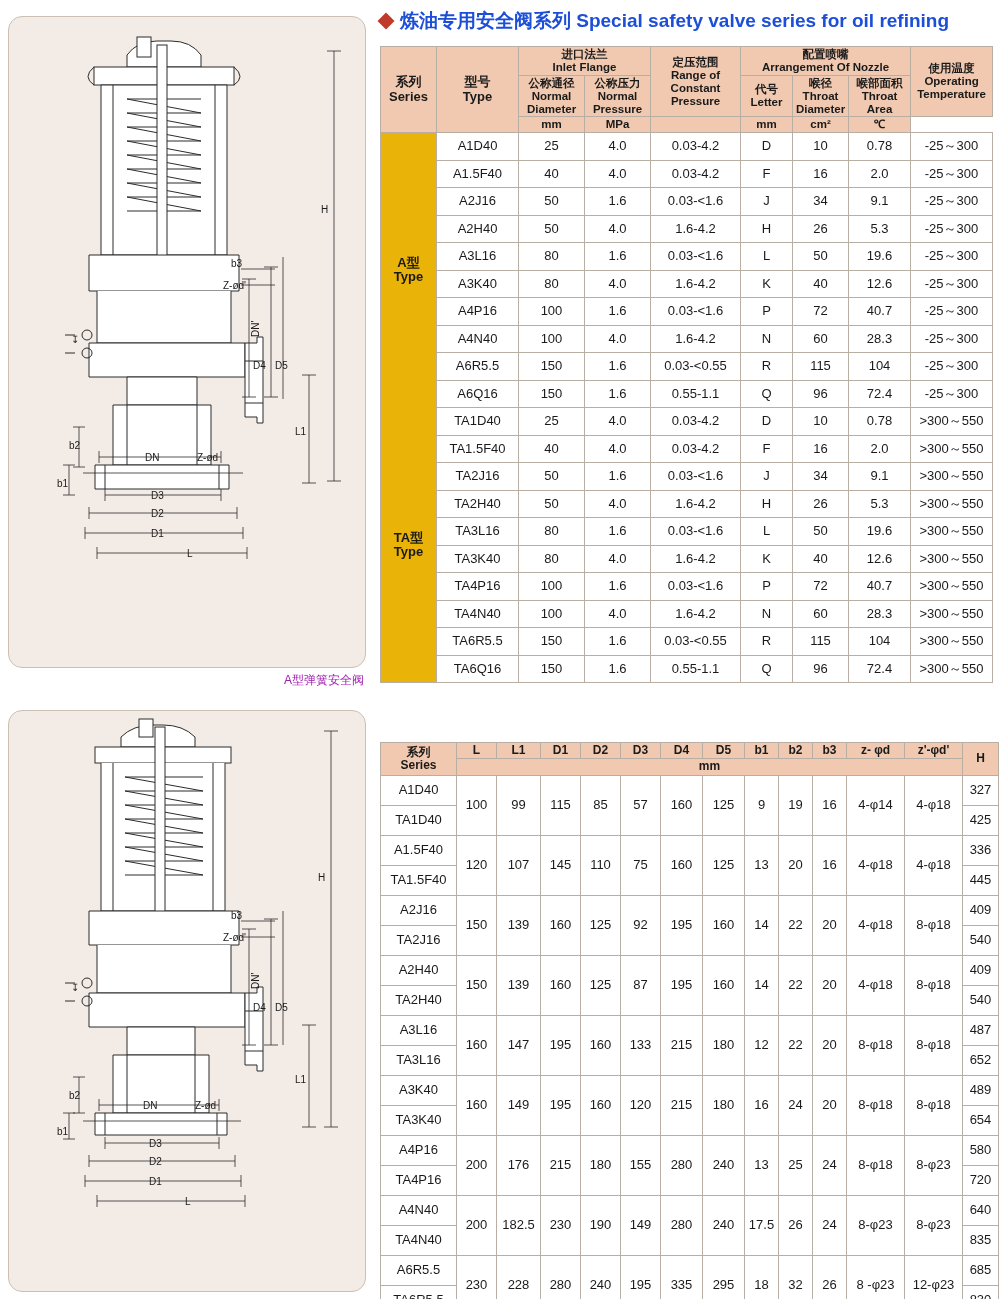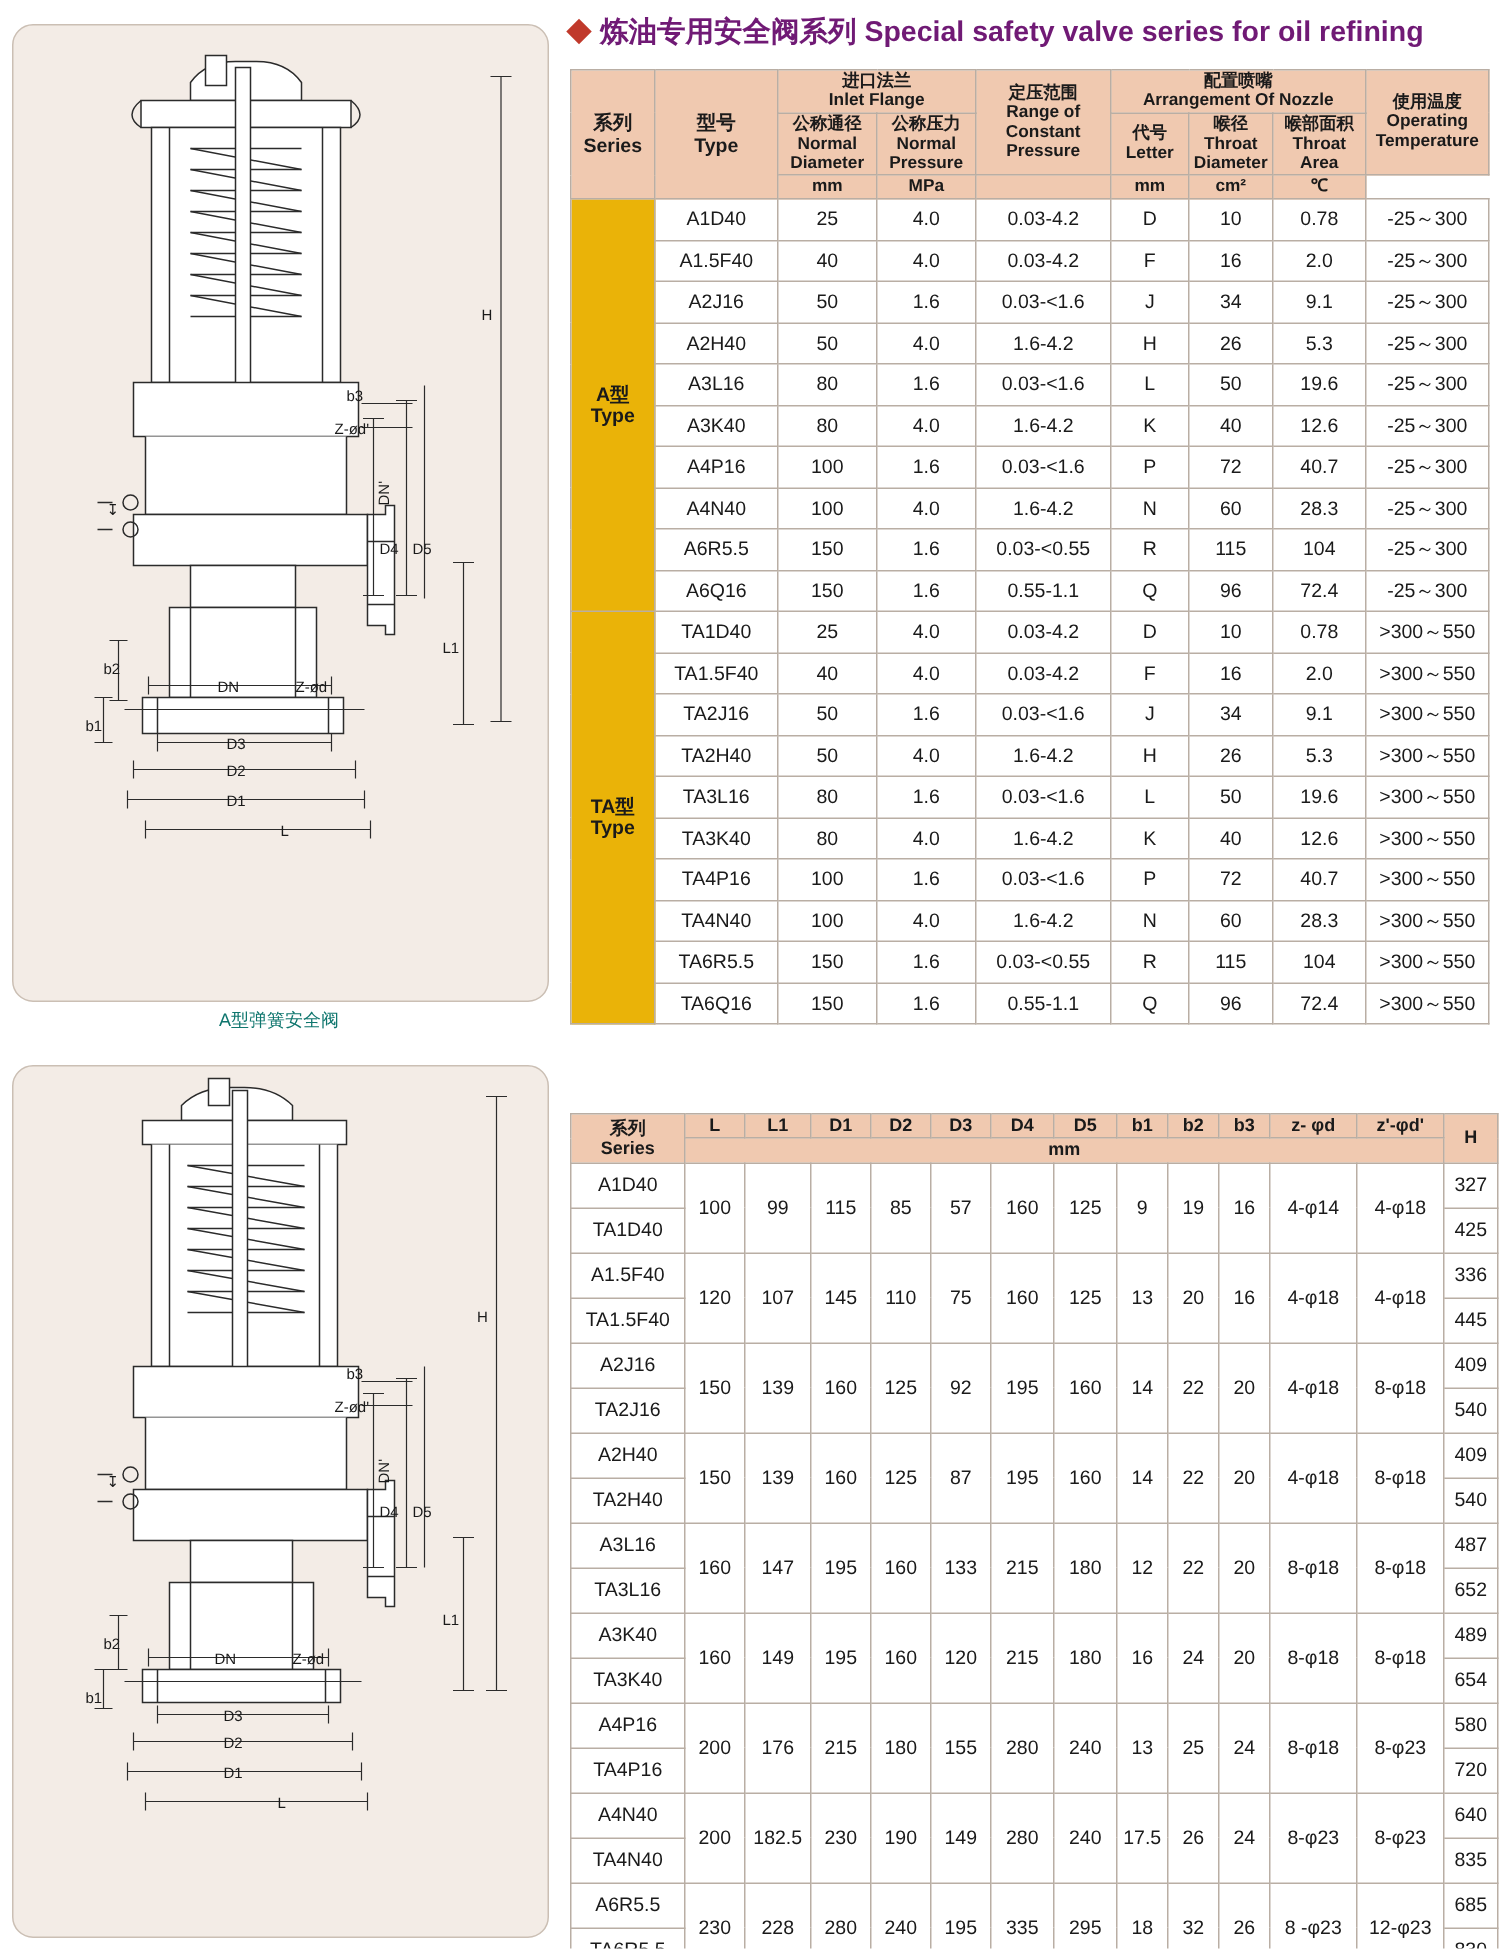--- a/index.html
+++ b/index.html
@@ -16,32 +16,32 @@
   
   .figure-panel{
     position:absolute;
     background:#f3ece6;
     border:1px solid #cbbfb4;
     border-radius:14px;
   }
   #fig1{left:8px;top:16px;width:356px;height:650px;}
   #fig2{left:8px;top:710px;width:356px;height:580px;}
   .fig-caption{
-    position:absolute;left:0;right:0;text-align:center;
-    font-size:12px;color:#0f766e;
+    position:absolute;left:0;right:0;text-align:right;
+    font-size:12px;color:#a21caf;
   }
   #cap1{top:672px;}
   #cap2{top:1274px;}
   .fig-svg{position:absolute;left:0;top:0;}
 
   
   .section-head{
     position:absolute;
     display:flex;align-items:center;gap:8px;
-    font-size:19px;font-weight:bold;color:#701a75;
+    font-size:19px;font-weight:bold;color:#1d4ed8;
     white-space:nowrap;
   }
   #head1{left:380px;top:8px;}
   #head2{left:380px;top:702px;}
   .diamond{
     width:12px;height:12px;background:#c0392b;
     transform:rotate(45deg);display:inline-block;
     flex:0 0 auto;
   }
 

